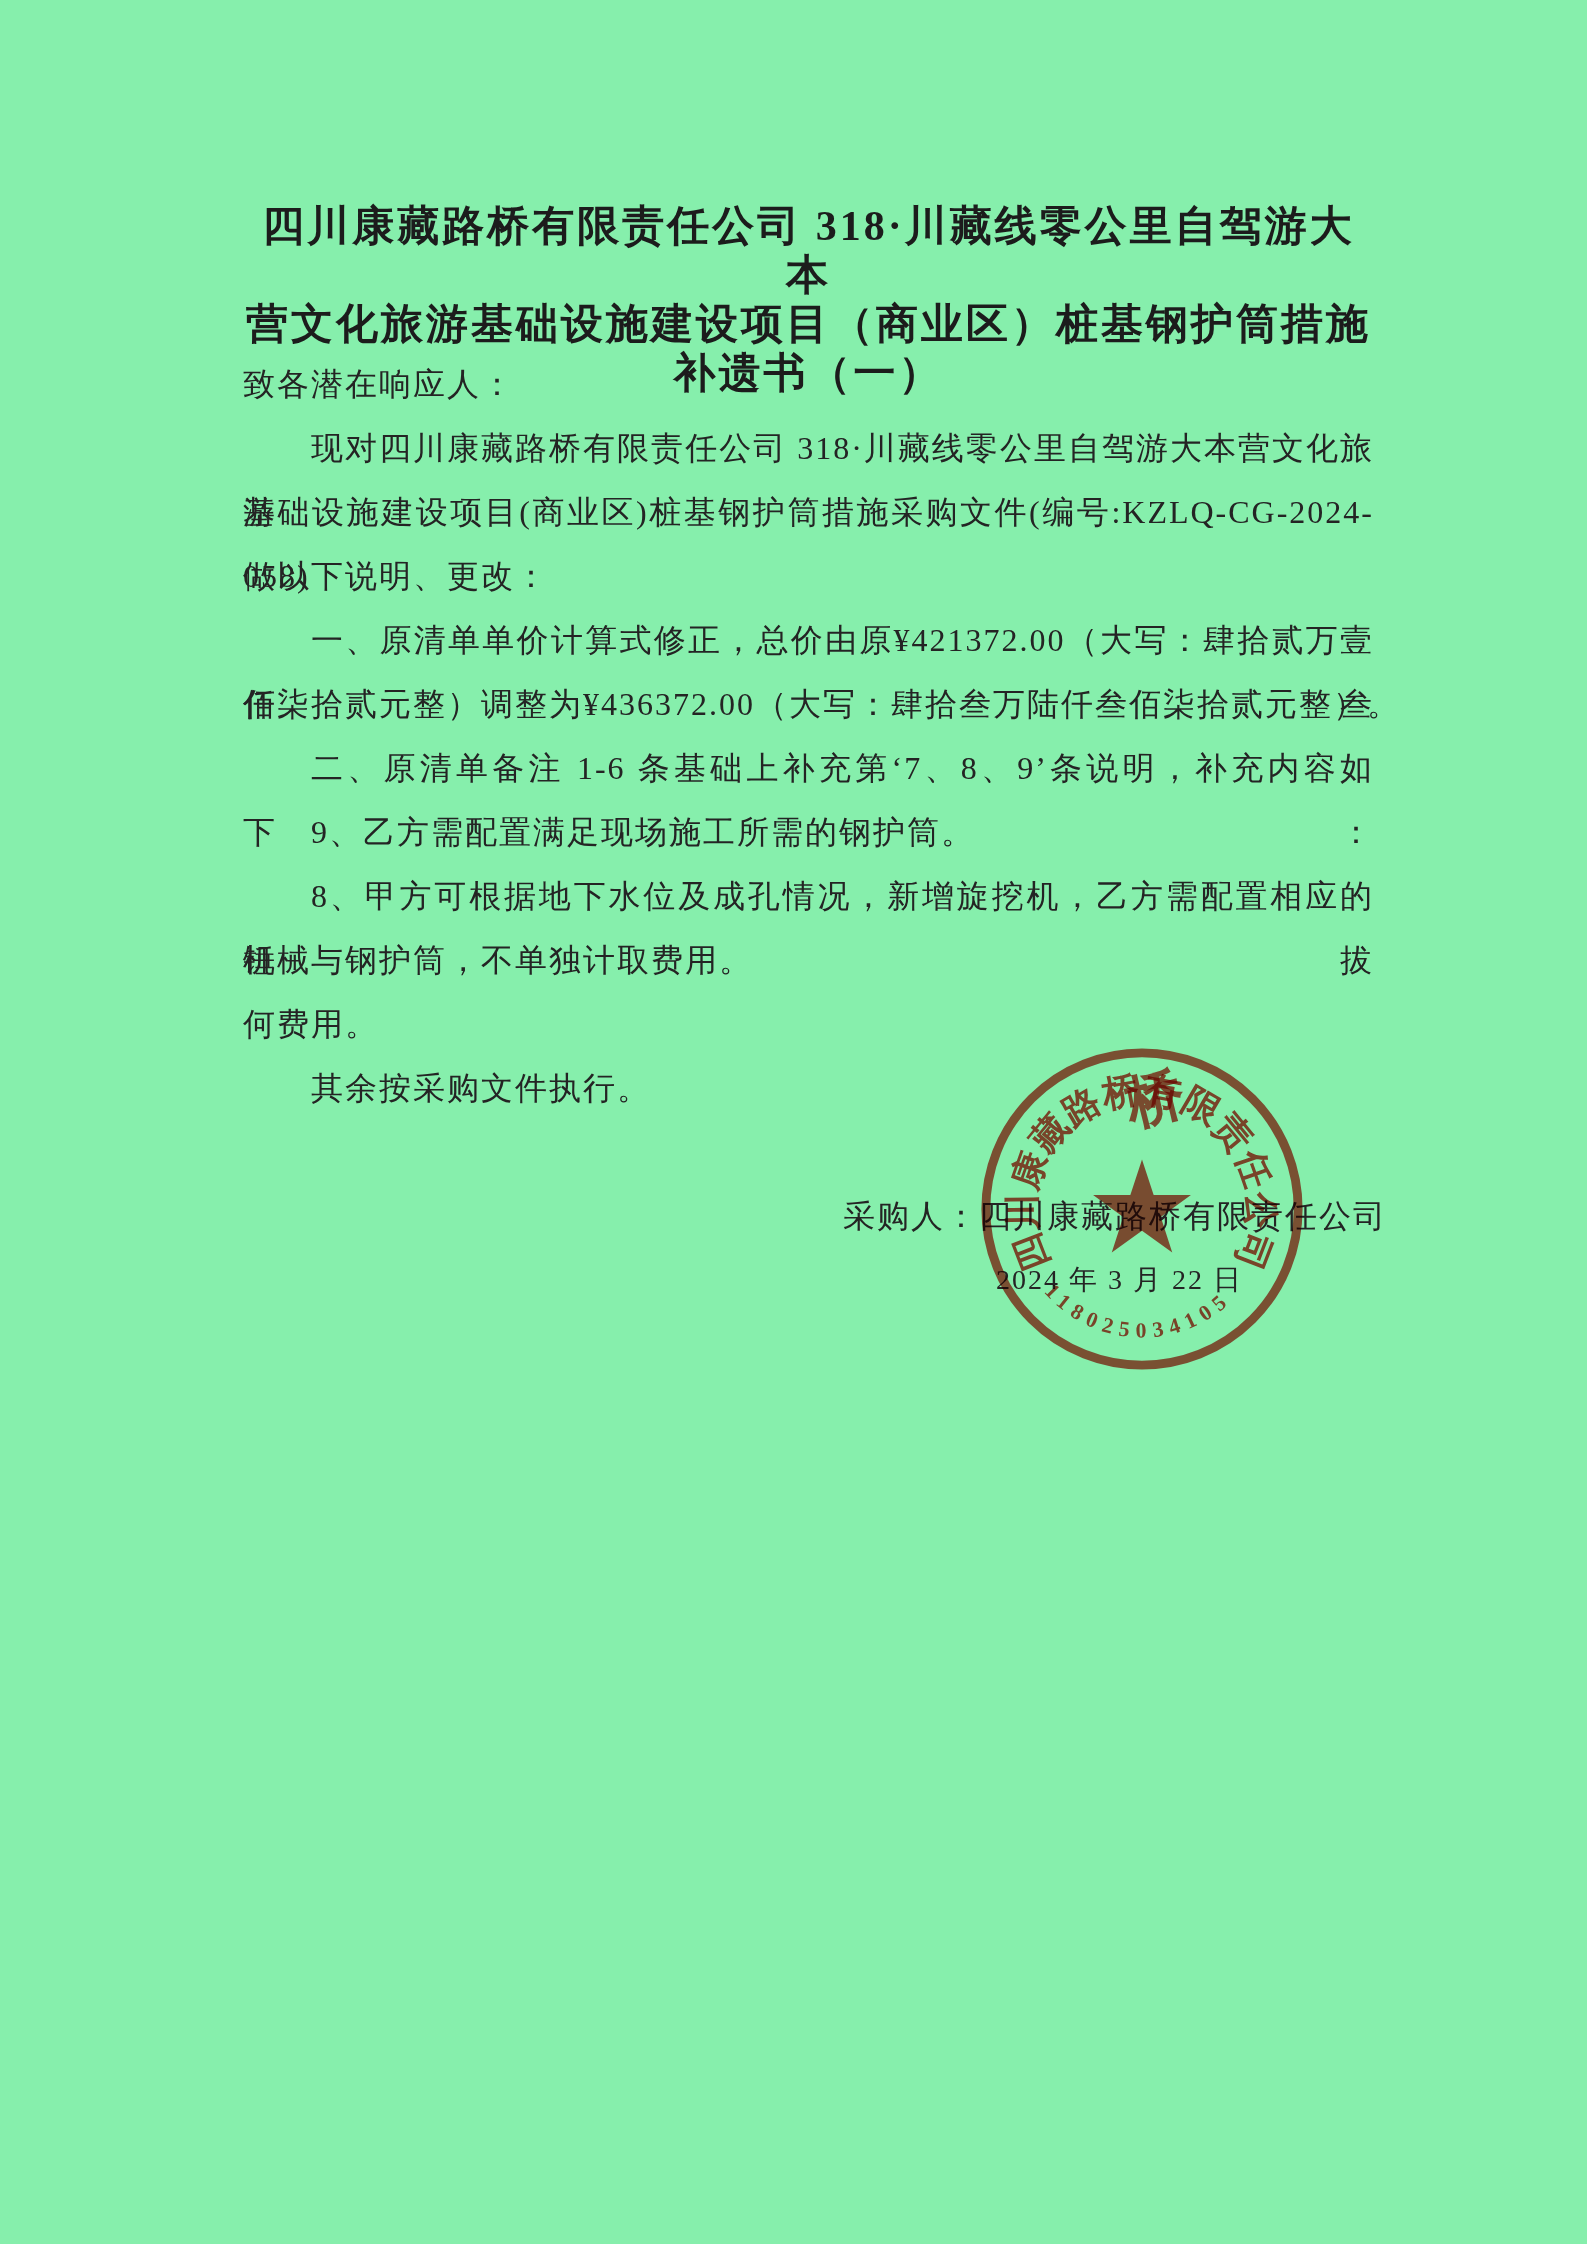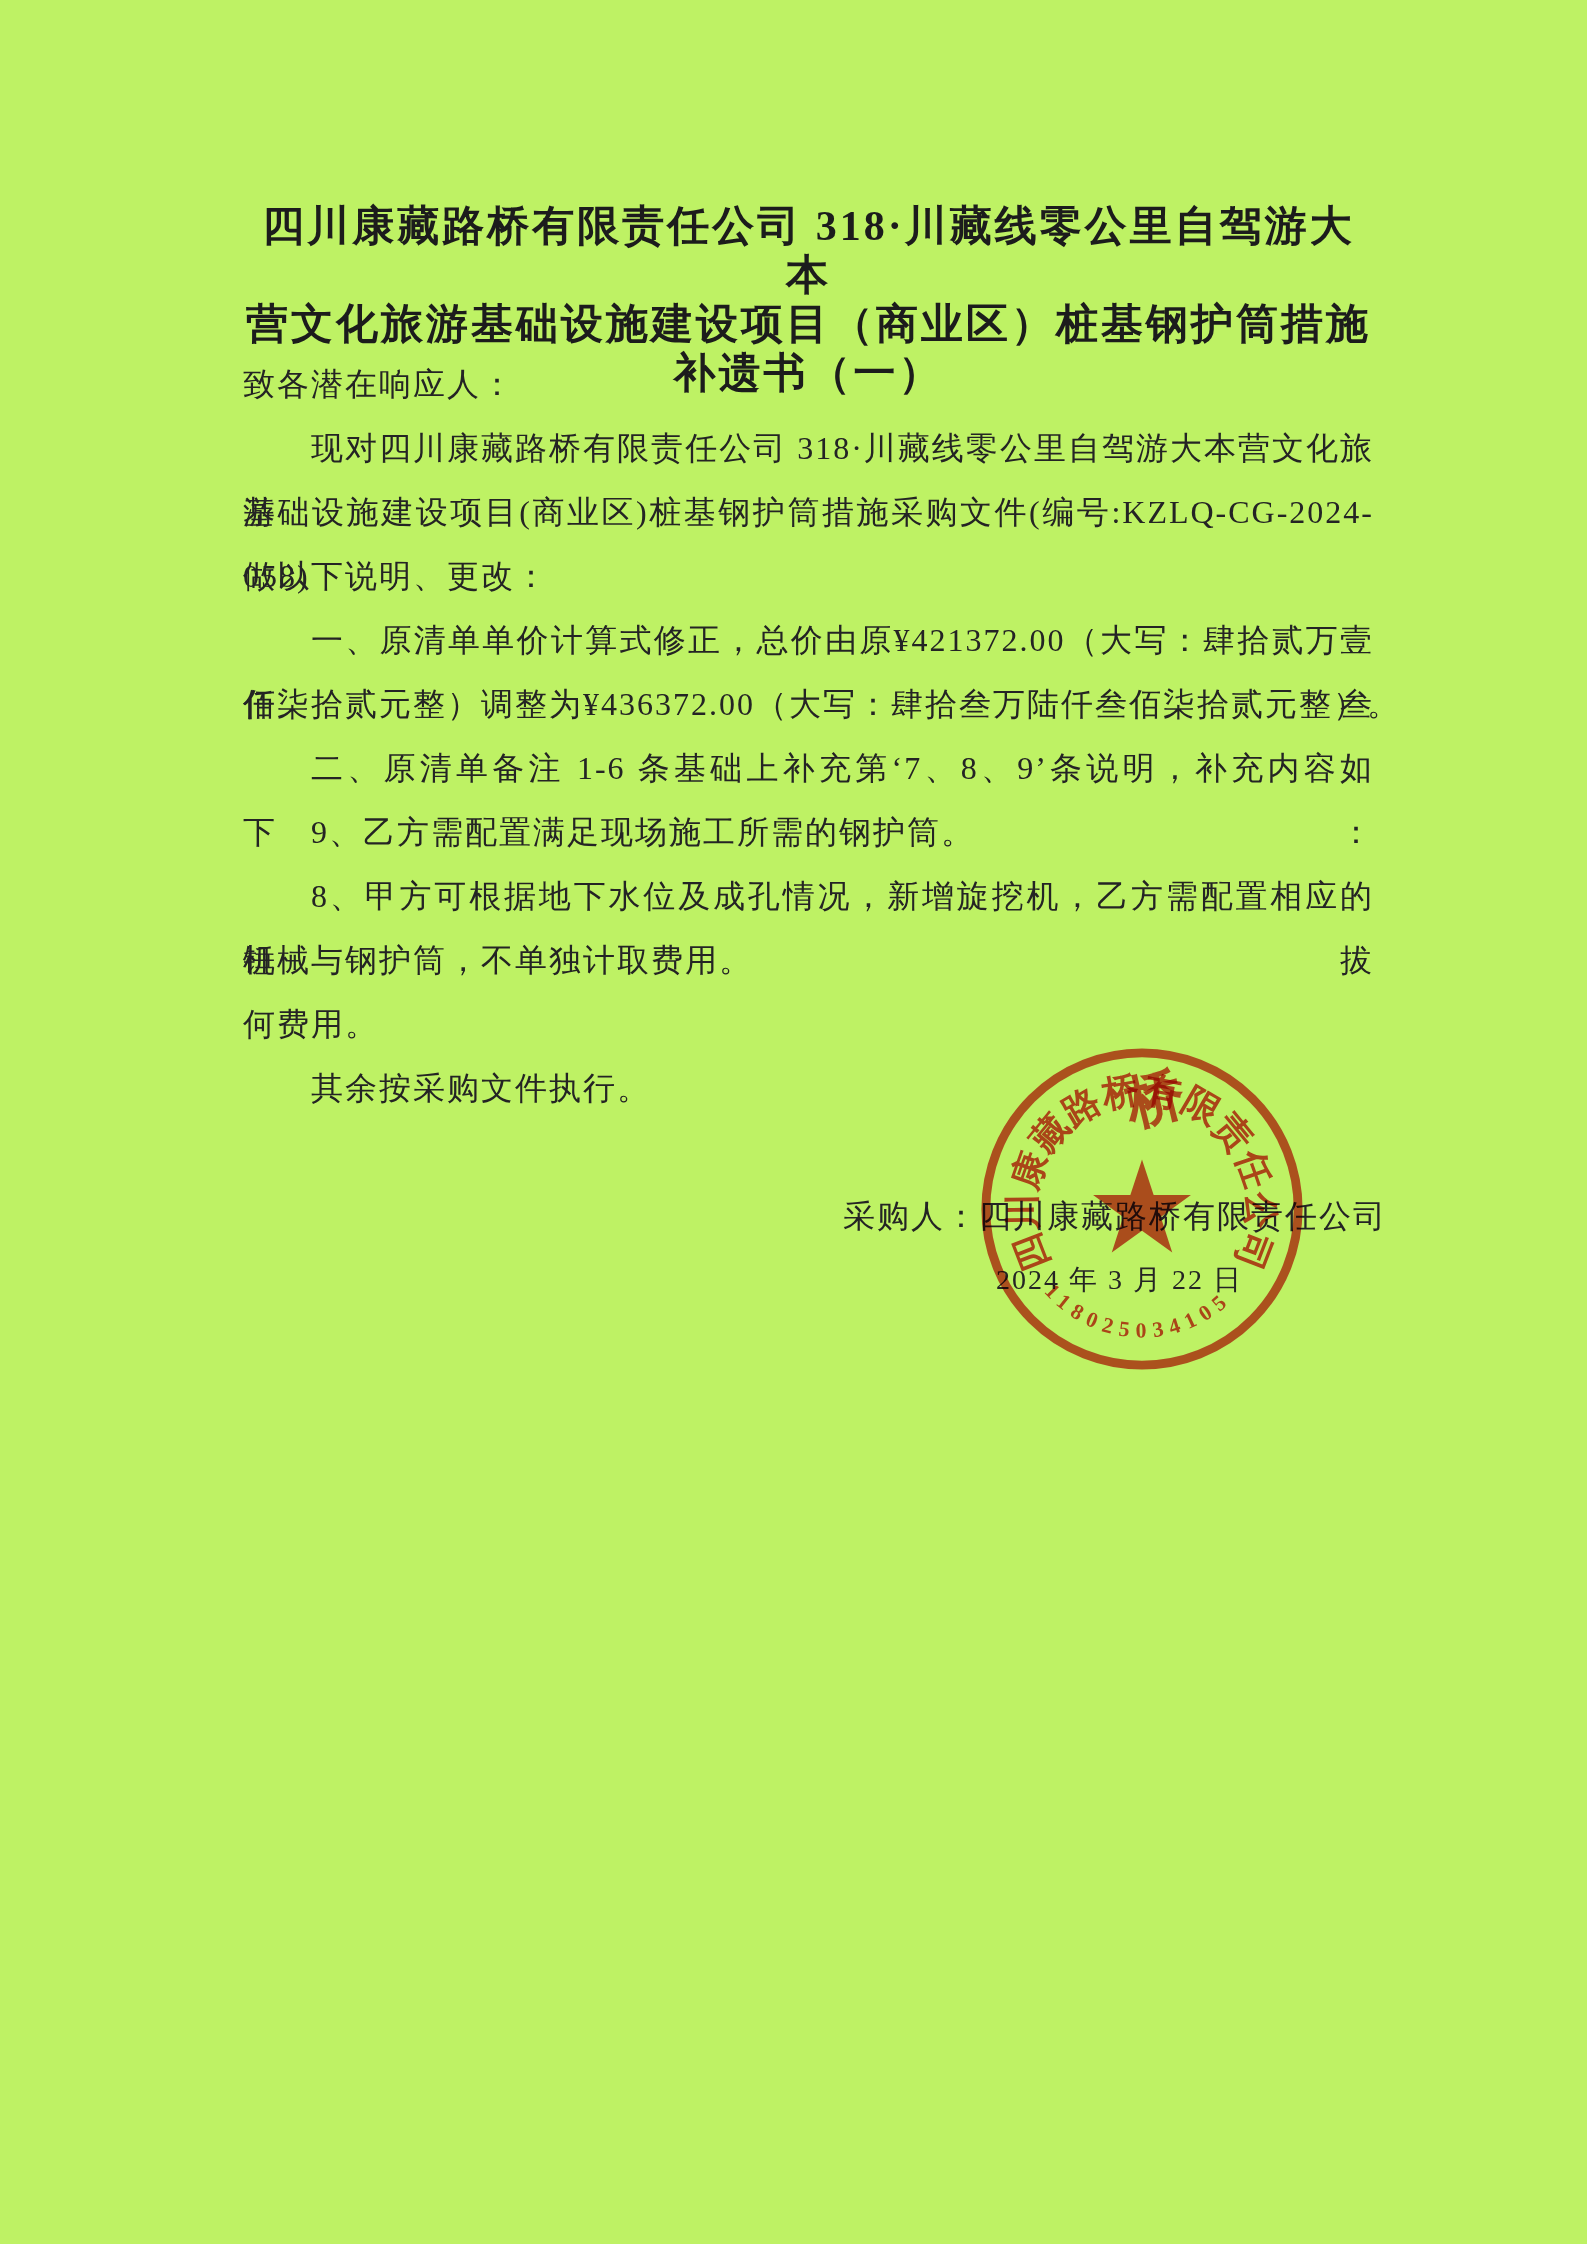--- a/index.html
+++ b/index.html
@@ -1,19 +1,19 @@
 <!DOCTYPE html>
 <html><head>
 <meta charset="utf-8">
 <style>
   html,body{margin:0;padding:0;background:#ffffff;}
   .page{
     position:relative;
     width:1587px;height:2244px;
-    background:#bef264;
+    background:#86efac;
     overflow:hidden;
     font-family:"Liberation Serif","DejaVu Serif",serif;
     color:#242424;
   }
   .title{
     position:absolute;
     top:202px;left:243px;width:1131px;
     text-align:center;
     font-size:42px;
     font-weight:700;

